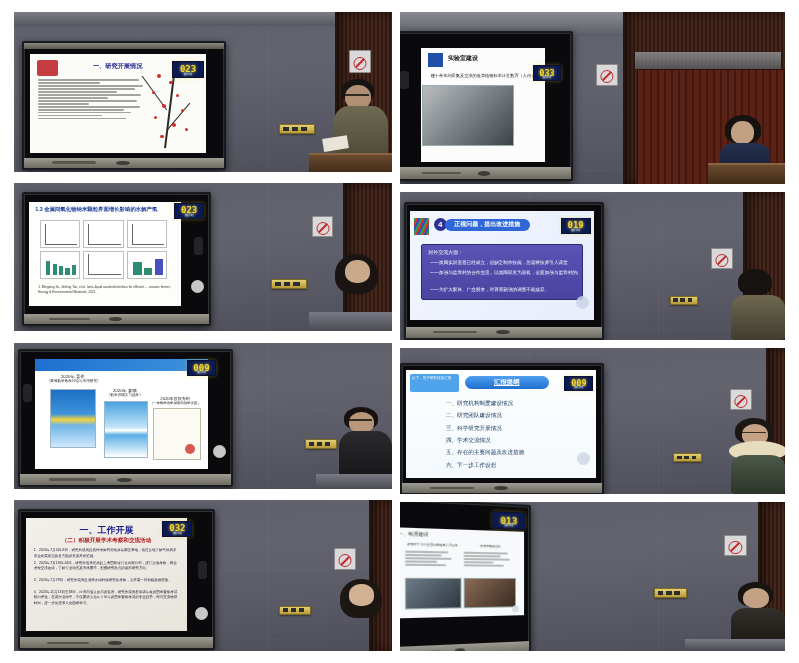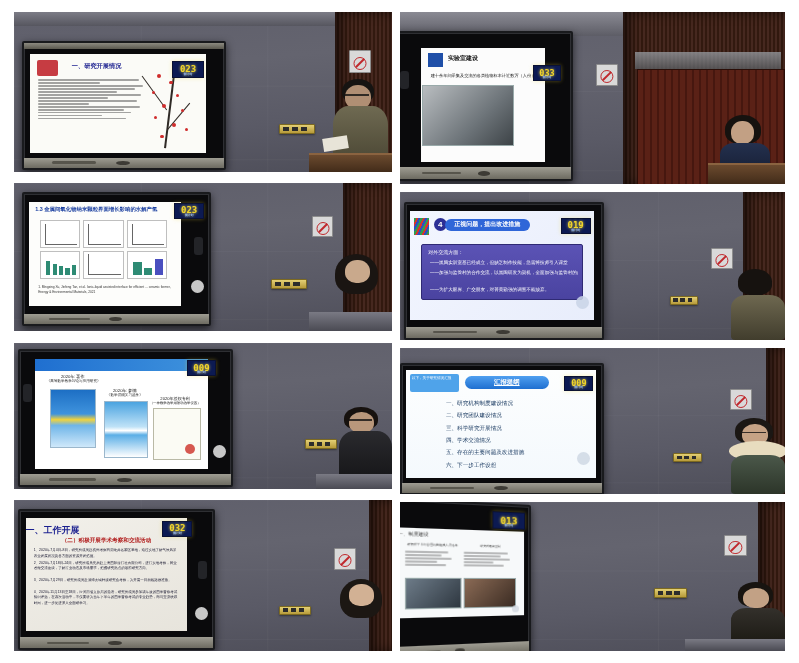--- a/index.html
+++ b/index.html
@@ -65,21 +65,21 @@
   
   .timer{position:absolute;background:#0c1a52;border:1px solid #0a1133;
          display:flex;align-items:center;justify-content:center;
          font-family:"DejaVu Sans Mono",monospace;font-weight:bold;
          color:#f2d52a;letter-spacing:0px;line-height:1;
          text-shadow:0 0 3px #f7e04a;box-shadow:0 0 4px rgba(240,215,50,.35);}
   .timer .sub{position:absolute;bottom:1px;left:0;right:0;text-align:center;
          font-size:3px;color:#8fb6ff;letter-spacing:0;}
 
   
-  .s-title{font-weight:bold;color:#1a1f8f;}
+  .s-title{font-weight:bold;text-align:center;color:#1a1f8f;}
   .s-red{color:#b11b1b;}
   .s-line{background:#5b5b5b;opacity:.55;height:1.4px;border-radius:1px;margin:1.6px 0;}
   .s-line.s{opacity:.40;}
 
   
   .plum-branch{position:absolute;background:#2f2a26;transform-origin:bottom;}
   .plum-dot{position:absolute;border-radius:50%;background:#cf2c2c;}
   .seal{position:absolute;background:#c0272d;border-radius:2px;}
 
   

